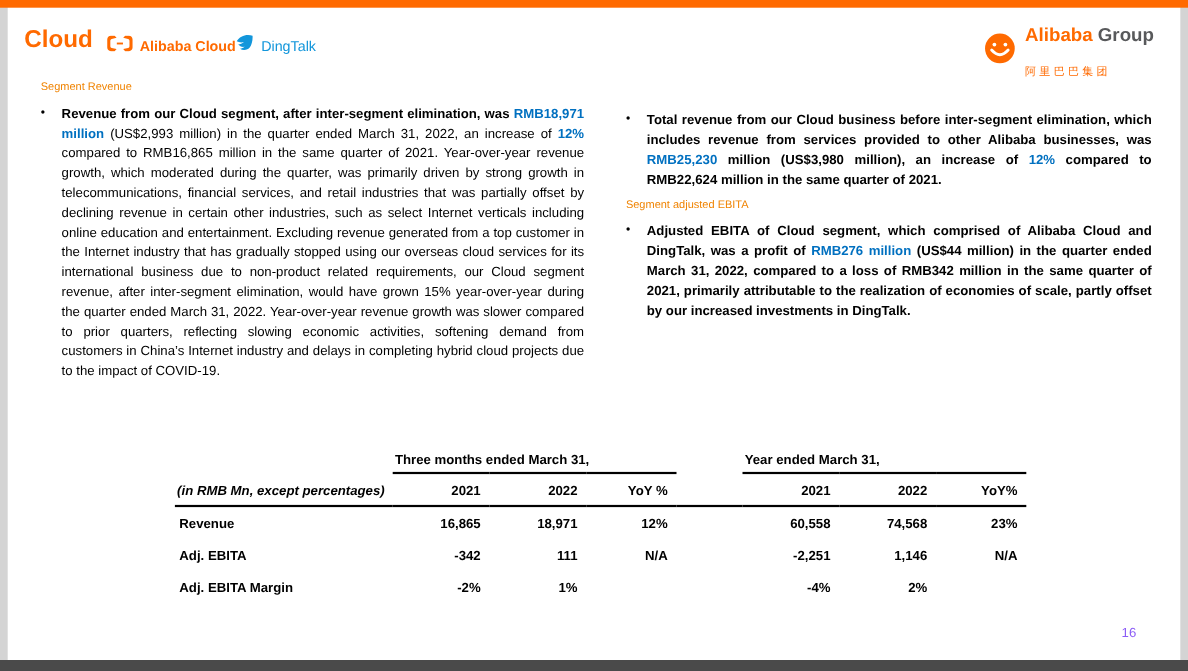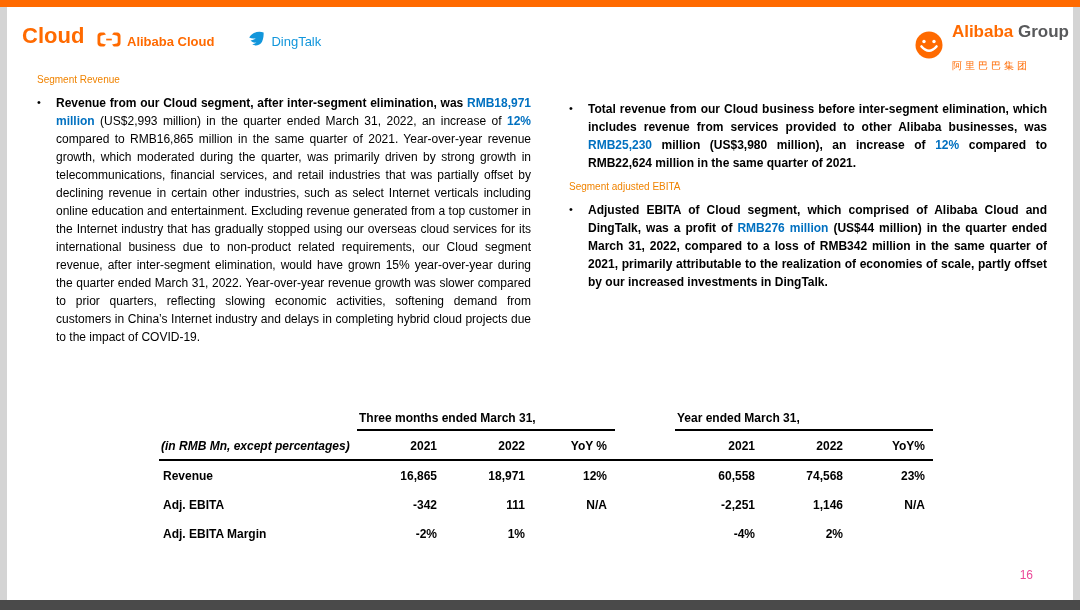--- a/index.html
+++ b/index.html
@@ -22,25 +22,25 @@
     position:absolute; bottom:0; left:0; width:1080px; height:10px;
     background:#4a4a4a; z-index:5;
   }
 
   
   .header { position:absolute; top:7px; left:0; right:0; height:62px; }
   .slide-title {
     position:absolute; left:15px; top:16px;
     font-size:22px; font-weight:bold; color:#ff6a00;
   }
-  .logo-row { position:absolute; left:90px; top:24px; display:flex; align-items:center; gap:34px; }
+  .logo-row { position:absolute; left:90px; top:24px; display:flex; align-items:center; }
   .logo-lockup { display:flex; align-items:center; gap:6px; }
   .alicloud-text { font-size:13px; font-weight:bold; color:#ff6a00; }
   .dingtalk-text { font-size:13px; font-weight:normal; color:#1296db; }
-  .group-logo { position:absolute; right:4px; top:16px; display:flex; align-items:center; gap:7px; }
+  .group-logo { position:absolute; right:24px; top:16px; display:flex; align-items:center; gap:7px; }
   .group-words { display:flex; flex-direction:column; line-height:1.1; }
   .group-en { font-size:17px; font-weight:bold; }
   .group-en .a1 { color:#ff6a00; }
   .group-en .a2 { color:#58595b; }
   .group-cn { font-size:10px; color:#ff6a00; letter-spacing:3px; margin-top:18px; }
 
   
   .content { position:absolute; top:74px; left:30px; right:26px; display:flex; gap:38px; }
   .col-left { width:494px; flex:none; }
   .col-right { flex:1; padding-top:26px; }
@@ -70,21 +70,21 @@
   }
   tr.head-row td { border-bottom:2px solid #000; padding-top:8px; padding-bottom:6px; }
   td.note { font-style:italic; font-weight:bold; }
   td.lbl { font-weight:bold; padding-left:4px; }
   td.num { text-align:right; font-weight:bold; padding-right:8px; }
   tr.data-row td { padding-top:8px; padding-bottom:7px; }
   tr.margin-row td { }
 
   .page-num {
     position:absolute; right:40px; bottom:28px;
-    font-size:12px; color:#ec4899;
+    font-size:12px; color:#8b5cf6;
   }
 </style>
 </head>
 <body>
 
 <div class="topbar"></div>
 
 <div class="slide">
 
   <div class="header">

